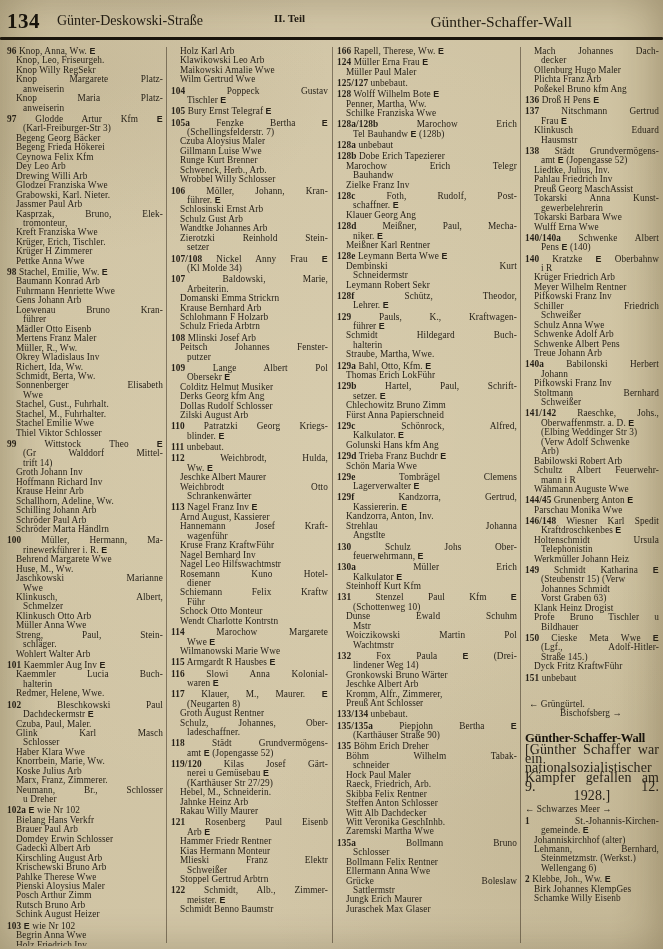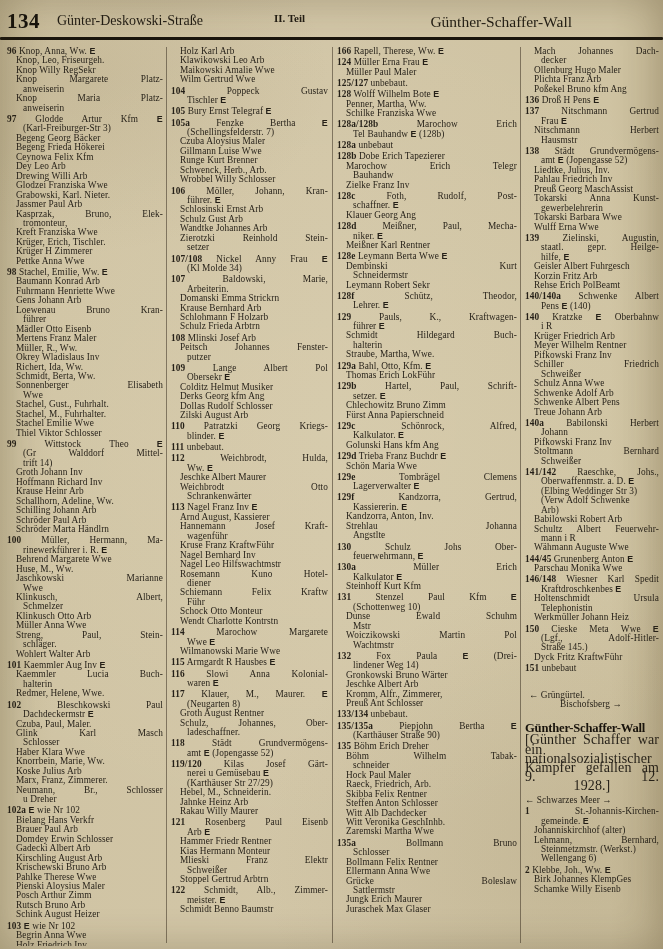--- a/index.html
+++ b/index.html
@@ -462,41 +462,33 @@
         <div class="ln l1">Ollenburg Hugo Maler</div>
         <div class="ln l1">Plichta Franz Arb</div>
         <div class="ln l1">Poßekel Bruno kfm Ang</div>
       </div>
       <div class="ent">
         <div class="ln l0"><b class="num">136</b> Droß H Pens <b class="e">E</b></div>
       </div>
       <div class="ent">
         <div class="ln l0 jst"><b class="num">137</b> Nitschmann Gertrud</div>
         <div class="ln l2">Frau <b class="e">E</b></div>
-        <div class="ln l1 jst">Nitschmann Herbert</div>
+        <div class="ln l1 jst">Klinkusch Eduard</div>
         <div class="ln l2">Hausmstr</div>
       </div>
       <div class="ent">
         <div class="ln l0 jst"><b class="num">138</b> Städt Grundvermögens-</div>
         <div class="ln l2">amt <b class="e">E</b> (Jopengasse 52)</div>
         <div class="ln l1">Liedtke, Julius, Inv.</div>
         <div class="ln l1">Pahlau Friedrich Inv</div>
         <div class="ln l1">Preuß Georg MaschAssist</div>
         <div class="ln l1 jst">Tokarski Anna Kunst-</div>
         <div class="ln l2">gewerbelehrerin</div>
         <div class="ln l1">Tokarski Barbara Wwe</div>
         <div class="ln l1">Wulff Erna Wwe</div>
-      </div>
-      <div class="ent">
-        <div class="ln l0 jst"><b class="num">139</b> Zielinski, Augustin,</div>
-        <div class="ln l2 jst">staatl. gepr. Heilge-</div>
-        <div class="ln l2">hilfe, <b class="e">E</b></div>
-        <div class="ln l1">Geisler Albert Fuhrgesch</div>
-        <div class="ln l1">Korzin Fritz Arb</div>
-        <div class="ln l1">Rehse Erich PolBeamt</div>
       </div>
       <div class="ent">
         <div class="ln l0 jst"><b class="num">140/140a</b> Schwenke Albert</div>
         <div class="ln l2">Pens <b class="e">E</b> (140)</div>
       </div>
       <div class="ent">
         <div class="ln l0 jst"><b class="num">140</b> Kratzke <b class="e">E</b> Oberbahnw</div>
         <div class="ln l2">i R</div>
         <div class="ln l1">Krüger Friedrich Arb</div>
         <div class="ln l1">Meyer Wilhelm Rentner</div>
@@ -531,20 +523,29 @@
         <div class="ln l1">Parschau Monika Wwe</div>
       </div>
       <div class="ent">
         <div class="ln l0 jst"><b class="num">146/148</b> Wiesner Karl Spedit</div>
         <div class="ln l2">Kraftdroschkenbes <b class="e">E</b></div>
         <div class="ln l1 jst">Holtenschmidt Ursula</div>
         <div class="ln l2">Telephonistin</div>
         <div class="ln l1">Werkmüller Johann Heiz</div>
       </div>
       <div class="ent">
+        <div class="ln l0 jst"><b class="num">149</b> Schmidt Katharina <b class="e">E</b></div>
+        <div class="ln l2">(Steubenstr 15) (Verw</div>
+        <div class="ln l2">Johannes Schmidt</div>
+        <div class="ln l2">Vorst Graben 63)</div>
+        <div class="ln l1">Klank Heinz Drogist</div>
+        <div class="ln l1 jst">Profe Bruno Tischler u</div>
+        <div class="ln l2">Bildhauer</div>
+      </div>
+      <div class="ent">
         <div class="ln l0 jst"><b class="num">150</b> Cieske Meta Wwe <b class="e">E</b></div>
         <div class="ln l2 jst">(Lgf., Adolf-Hitler-</div>
         <div class="ln l2">Straße 145.)</div>
         <div class="ln l1">Dyck Fritz KraftwFühr</div>
       </div>
       <div class="ent">
         <div class="ln l0"><b class="num">151</b> unbebaut</div>
       </div>
       <div class="range">
         <div class="r1">← Grüngürtel.</div>

